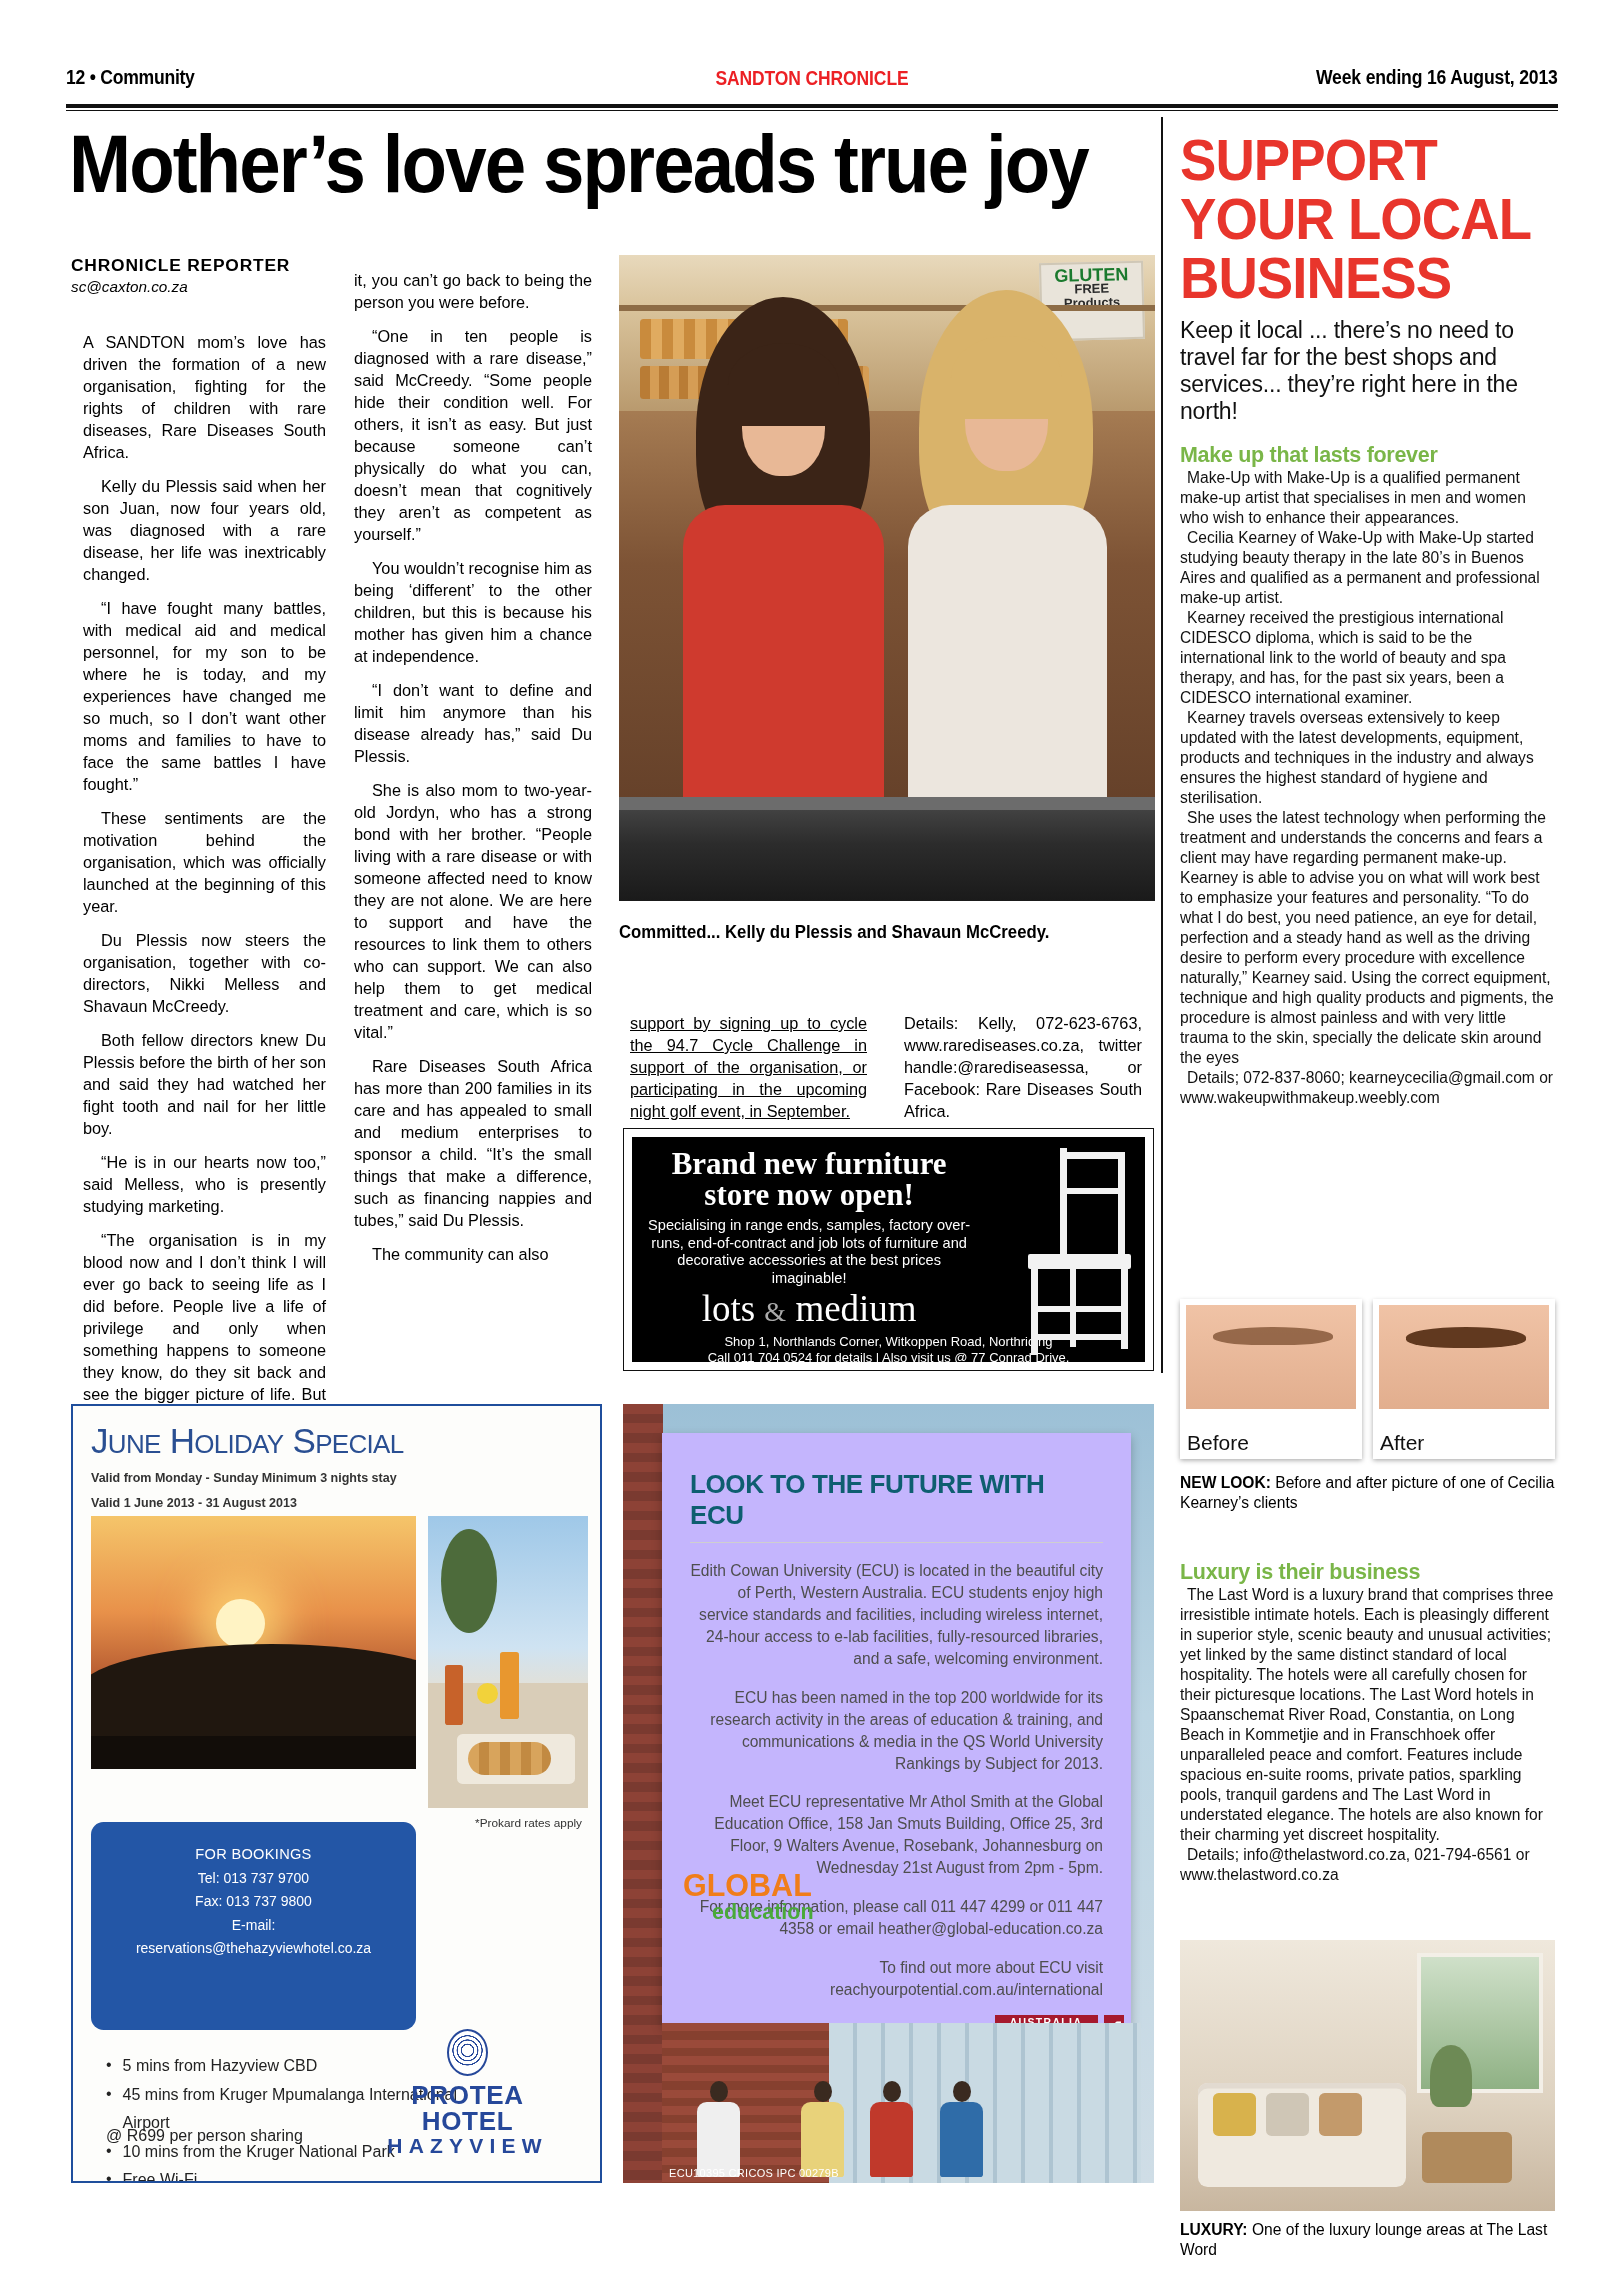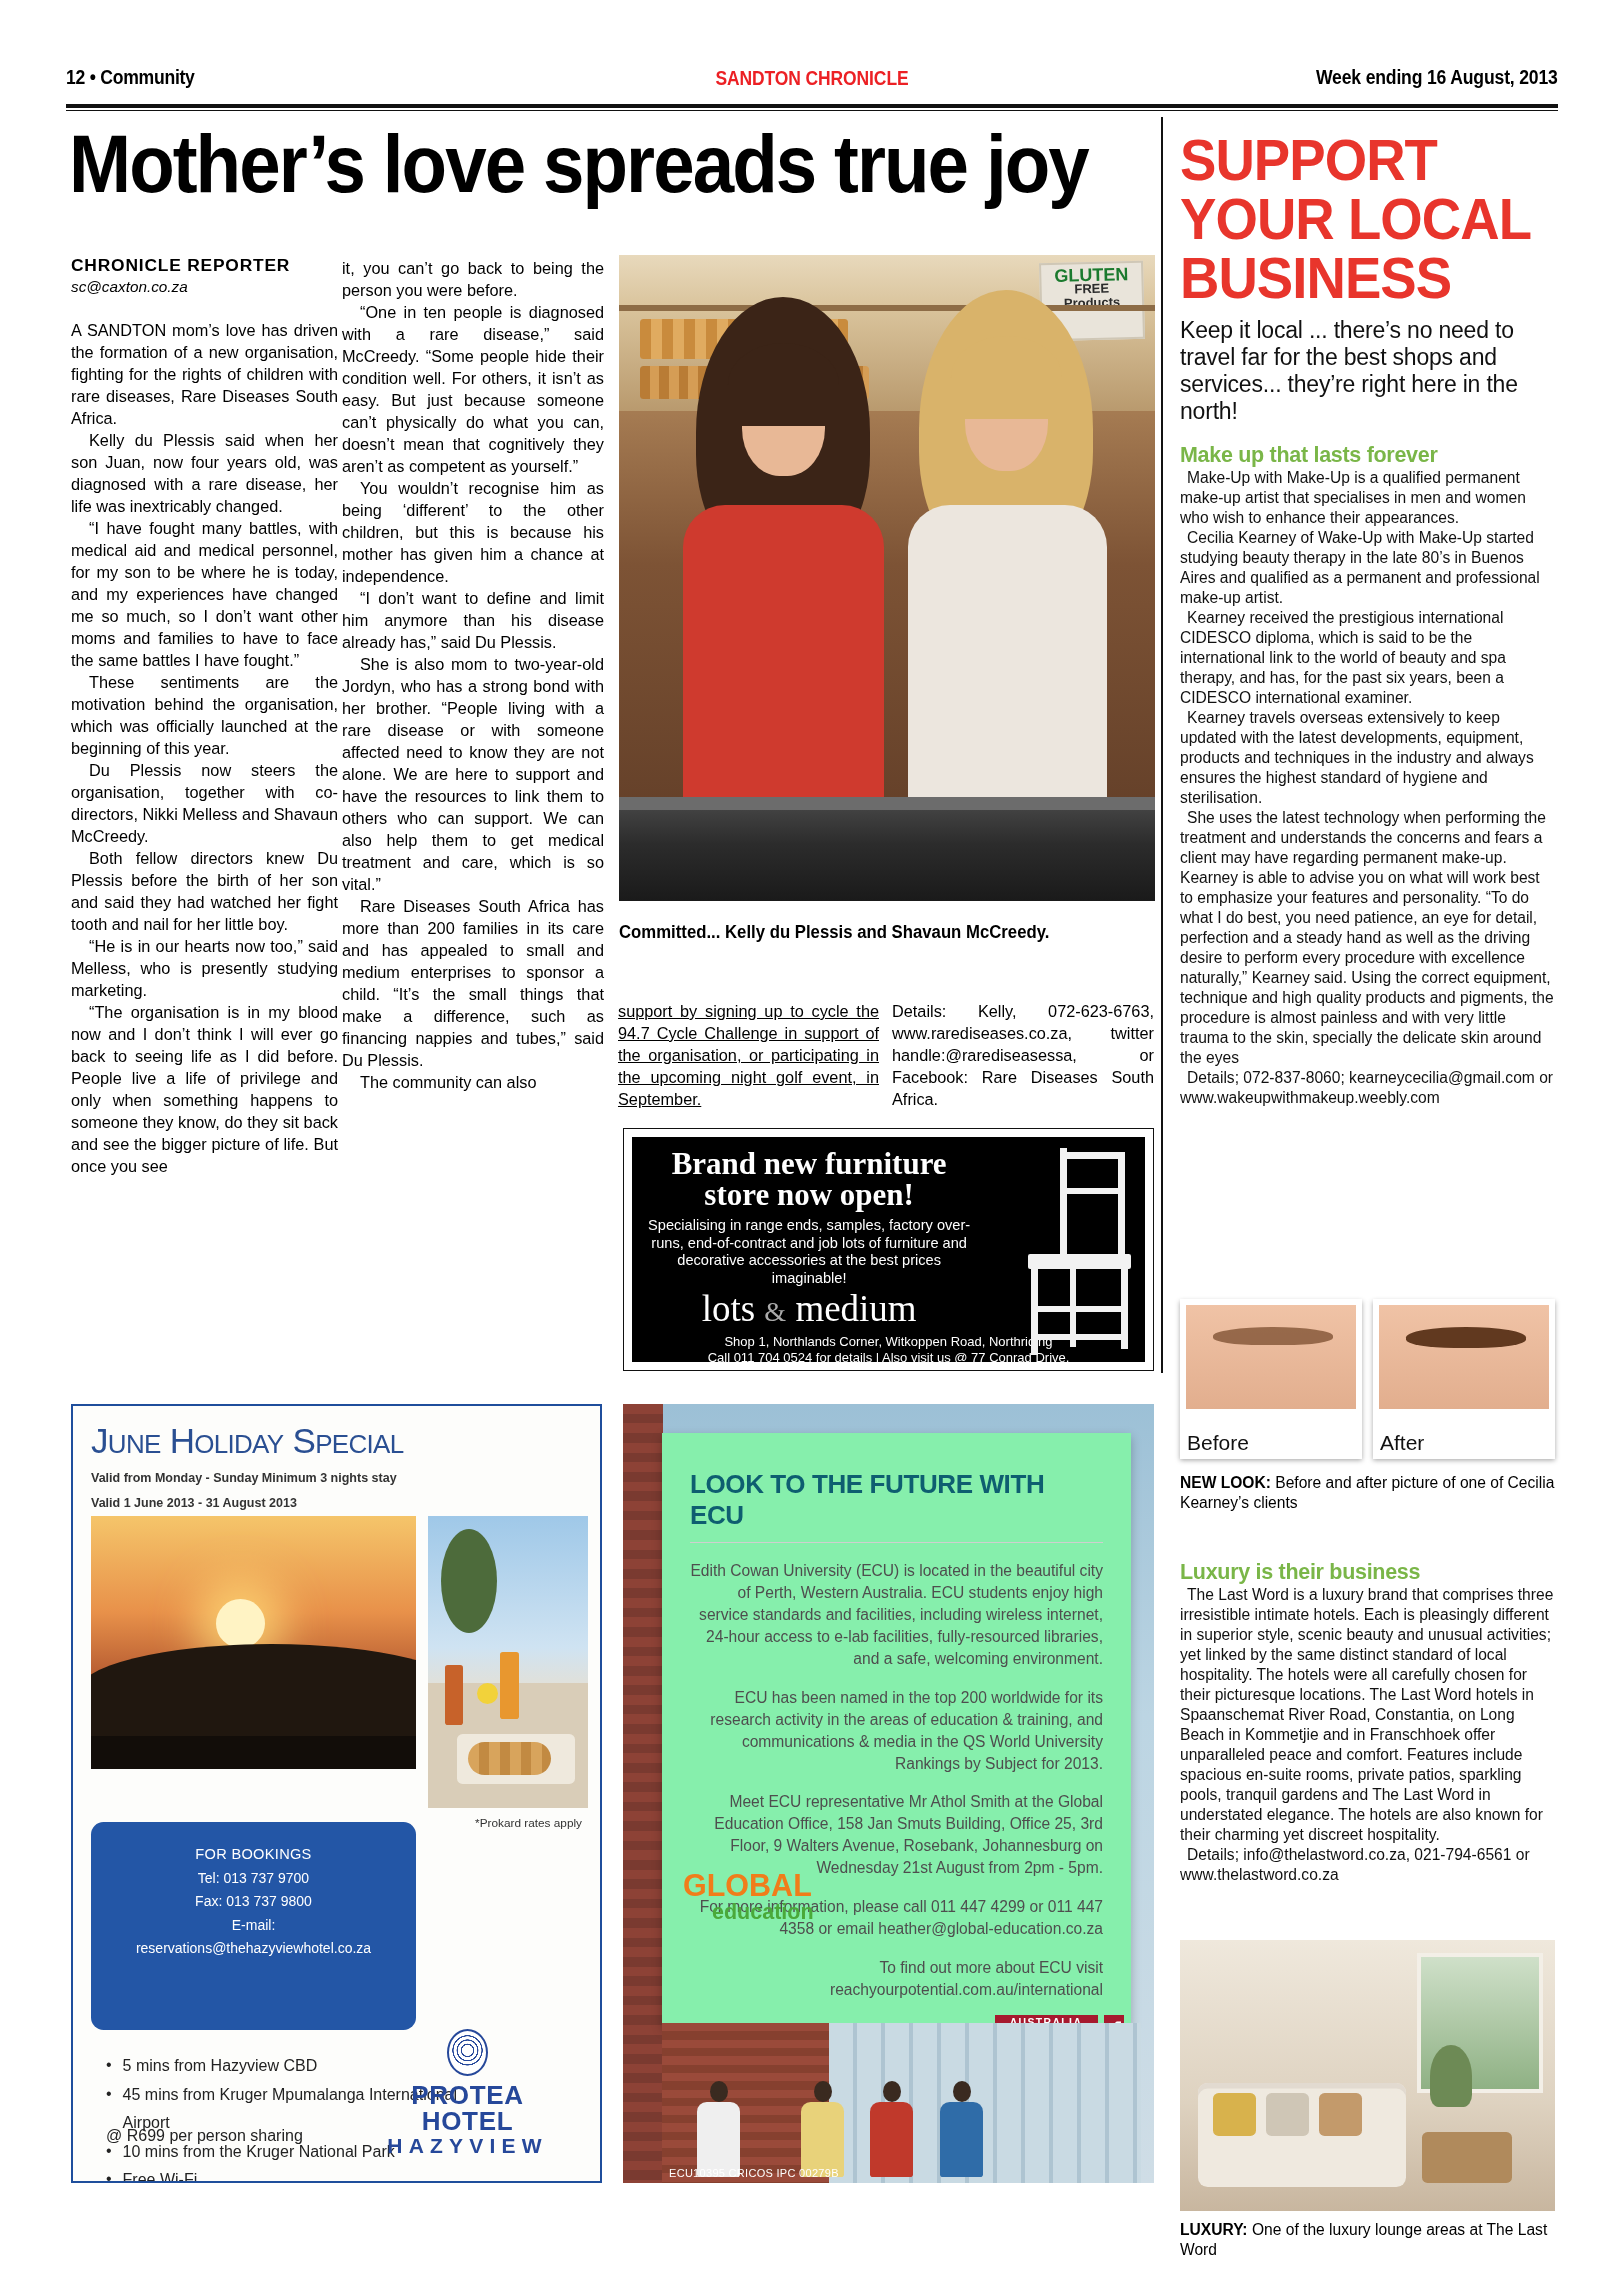--- a/index.html
+++ b/index.html
@@ -20,21 +20,21 @@
   
   .headline{position:absolute;left:69px;top:125px;width:1075px;height:80px;
             font-family:"Liberation Sans Narrow","Liberation Sans",sans-serif;font-weight:bold;
             font-size:81px;line-height:78px;letter-spacing:-2.1px;transform:scaleX(.92);transform-origin:left top;
             white-space:nowrap;}
   .vrule{position:absolute;left:1161px;top:117px;width:2.1px;height:1256px;background:#111;}
 
   
   .art-col{position:absolute;font-size:16.3px;line-height:22px;text-align:justify;
            font-family:"Liberation Sans",sans-serif;}
-  .art-col p{margin:0;text-indent:18px;}
+  .art-col p{margin:12px;text-indent:18px;}
   .art-col p.first{text-indent:0;}
   .byline{position:absolute;left:71px;top:255px;font-weight:bold;font-size:17.4px;letter-spacing:0.8px;}
   .byline-mail{position:absolute;left:71px;top:278px;font-style:italic;font-size:15.3px;}
   #col1{left:71px;top:319px;width:267px;}
   #col2{left:342px;top:257px;width:262px;}
   #col3{left:618px;top:1000px;width:261px;text-decoration:underline;}
   #col4{left:892px;top:1000px;width:262px;}
 
   
   .photo{position:absolute;left:619px;top:255px;width:536px;height:646px;overflow:hidden;background:#6b4a3a;}
@@ -135,21 +135,21 @@
      background:radial-gradient(circle at 50% 45%,#fff 0 18%,#26489a 19% 22%,#fff 23% 32%,#26489a 33% 36%,#fff 37% 46%,#26489a 47% 50%,#fff 51% 100%);
      border:2.1px solid #26489a;}
   .pr-logo .l1{font-size:26px;font-weight:bold;letter-spacing:0.7px;line-height:26px;}
   .pr-logo .l2{font-size:21px;font-weight:bold;letter-spacing:6.2px;line-height:23.6px;}
 
   
   .ecu{position:absolute;left:623px;top:1404px;width:531px;height:779px;overflow:hidden;background:#8fb4cc;}
   .ecu-bgsky{position:absolute;inset:0;background:linear-gradient(180deg,#9cc0d6 0%,#bcd5e3 40%,#cfdde6 100%);}
   .ecu-brick{position:absolute;left:0;top:0;width:40px;height:100%;
      background:repeating-linear-gradient(180deg,#8d4236 0 9.7px,#7a3a30 9.7px 19.4px);}
-  .ecu-card{position:absolute;left:39px;top:29px;width:469px;height:593px;background:#86efac;
+  .ecu-card{position:absolute;left:39px;top:29px;width:469px;height:593px;background:#c4b5fd;
             box-shadow:0 3.5px 9.7px rgba(0,0,0,.25);}
   .ecu-h{margin:36px 28px 0 28px;color:#0e5e70;font-weight:bold;font-size:26px;letter-spacing:-0.4px;}
   .ecu-rule{margin:11px 28px 0 28px;height:1.4px;background:#cfcfcf;}
   .ecu-p{margin:16.7px 28px 0 28px;font-size:15.6px;line-height:22px;color:#4e4e4e;text-align:right;}
   .ecu-glob{position:absolute;left:60px;top:430px;width:153px;margin-top:36px;}
   .ecu-glob .g1{font-size:30.5px;font-weight:bold;color:#f07d1a;line-height:30.5px;}
   .ecu-glob .g2{font-size:21.5px;font-weight:bold;color:#4aa93a;line-height:22px;margin-left:29px;}
   .ecu-stars{position:absolute;left:60px;top:628px;font-size:11px;color:#4e4e4e;line-height:15.3px;letter-spacing:0.2px;}
   .ecu-stars b{font-size:11.8px;color:#222;}
   .ecu-badge{position:absolute;right:30.5px;top:611px;width:129px;height:78px;}

